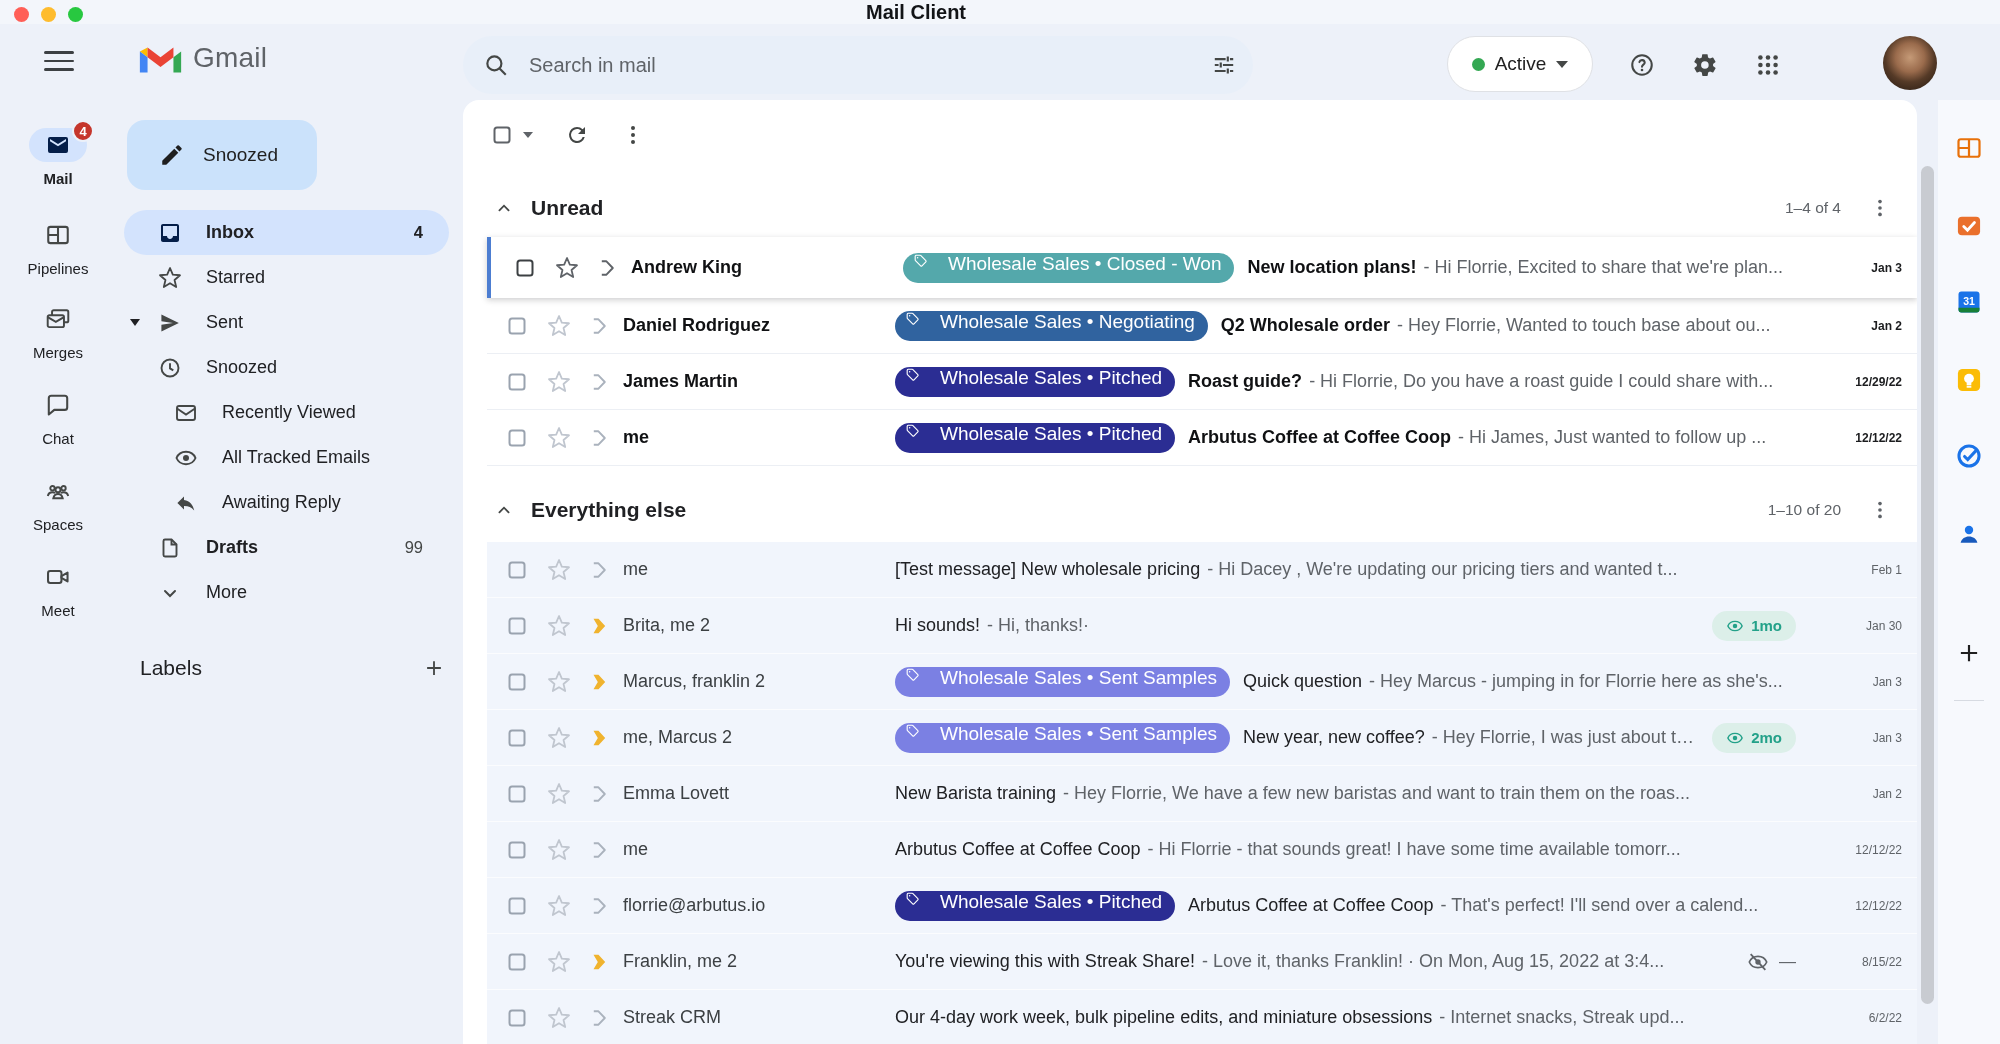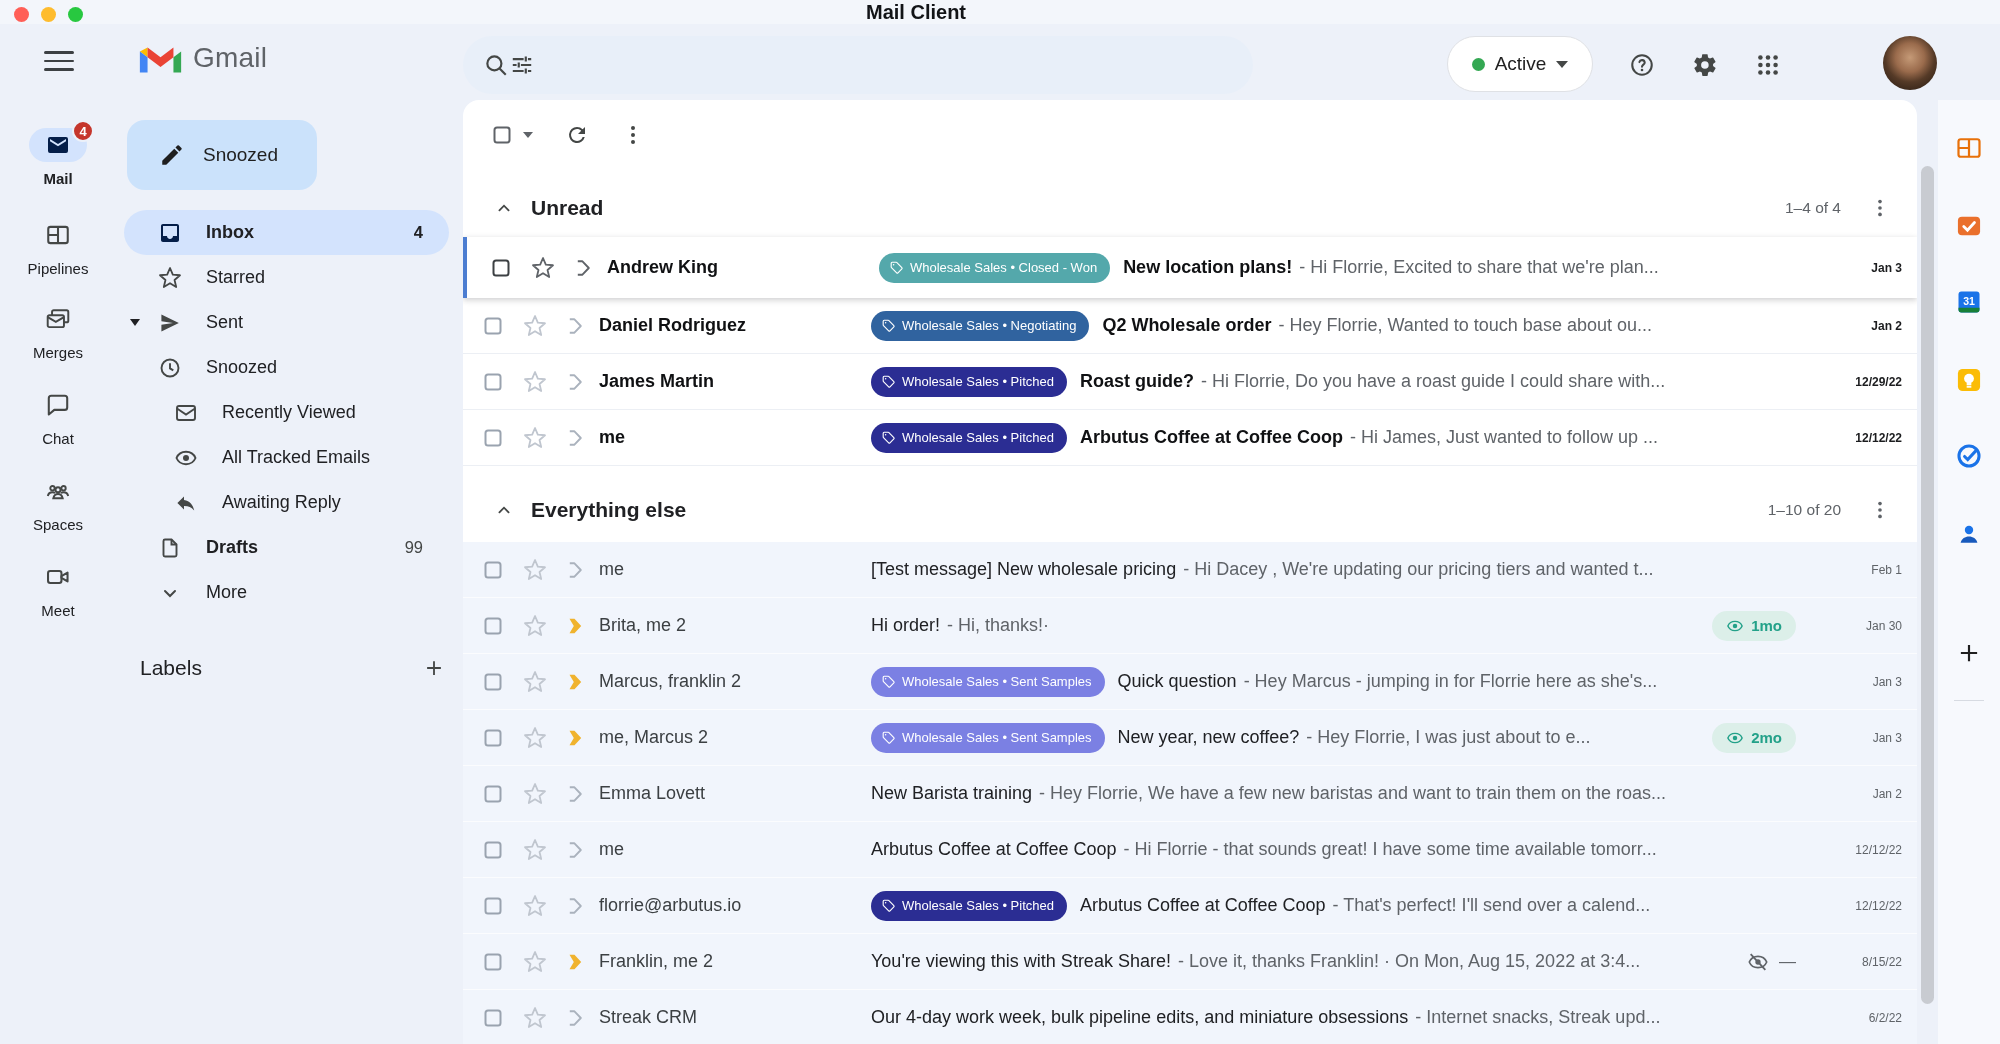--- a/index.html
+++ b/index.html
@@ -58,35 +58,35 @@
   .sechead{display:flex;align-items:center;padding:0 26px 0 30px;height:56px;}
   .sec1{position:absolute;top:80px;left:0;right:0;}
   .rows1{position:absolute;top:137px;left:0;right:0;}
   .sec2{position:absolute;top:382px;left:0;right:0;}
   .rows2{position:absolute;top:442px;left:0;right:0;}
   .chev{color:#444746;margin-right:16px;display:flex;cursor:pointer;}
   .sectitle{font-size:21px;font-weight:600;color:#202124;}
   .range{margin-left:auto;font-size:15.5px;color:#5f6368;}
   .sec-kebab{margin-left:28px;color:#5f6368;display:flex;cursor:pointer;}
   
-  .row{display:flex;align-items:center;height:56px;padding:0 15px 0 18px;border-bottom:1px solid #eceff4;background:#fff;box-sizing:border-box;cursor:pointer;}
+  .row{display:flex;align-items:center;height:56px;padding:0 15px 0 18px;border-bottom:1px solid #eceff4;background:#fff;box-sizing:border-box;cursor:pointer;margin-left:24px;}
   .row.read{background:#f1f5fc;border-bottom-color:#fbfcfe;}
   .row.sel{height:61px;border-left:4px solid #4c7dd1;padding-left:22px;box-shadow:0 2px 6px rgba(32,33,36,.22);position:relative;z-index:2;border-bottom:none;}
   .rcb,.rstar,.rstreak{flex:0 0 auto;display:flex;}
   .rcb{margin-right:18px;color:#9aa3af;}
   .sel .rcb{color:#3c4043;}
   .rstar{margin-right:16px;color:#c0c6cf;}
   .sel .rstar{color:#5f6368;}
   .rstreak{margin-right:12px;color:#aab2bd;}
   .sel .rstreak{color:#5f6368;}
   .rstreak.gold{color:#f0b32e;}
   .sender{flex:0 0 272px;font-size:18px;color:#3c4043;white-space:nowrap;overflow:hidden;}
   .sender.u{font-weight:700;color:#101113;}
   .content{flex:1;min-width:0;display:flex;align-items:center;white-space:nowrap;overflow:hidden;}
-  .pill{display:inline-flex;align-items:center;gap:6px;height:30px;padding:0 13px 0 10px;border-radius:15px;color:#fff;font-size:13px;margin-right:13px;flex:0 0 auto;}
+  .pill{display:inline-flex;gap:20px;height:30px;padding:0 13px 0 10px;border-radius:15px;color:#fff;font-size:19px;margin-right:13px;flex:0 0 auto;}
   .subj{font-size:18px;color:#202124;}
   .subj.u{font-weight:700;color:#101113;}
   .snip{font-size:18px;color:#5f6368;margin-left:7px;overflow:hidden;text-overflow:ellipsis;}
   .date{flex:0 0 92px;text-align:right;font-size:12px;color:#5f6368;margin-left:14px;white-space:nowrap;}
   .date.u{font-weight:700;color:#1c1d1f;}
   .track{display:inline-flex;align-items:center;gap:7px;height:30px;padding:0 14px;border-radius:15px;font-size:15px;font-weight:700;margin-left:12px;flex:0 0 auto;}
   .eyeoff{display:flex;align-items:center;gap:10px;color:#5f6368;margin-left:12px;flex:0 0 auto;font-size:17px;}
   
   .sbar{position:absolute;left:1921px;top:166px;width:13px;height:838px;background:#c8cbd1;border-radius:7px;z-index:5;cursor:pointer;}
   .rrail{position:absolute;left:1938px;top:100px;right:0;bottom:0;background:#f7f9fd;}
@@ -291,20 +291,21 @@
       <path fill="#4285f4" d="M2 11v22.5h8.2V17.2z"></path>
       <path fill="#34a853" d="M46 11v22.5h-8.2V17.2z"></path>
       <path fill="#ea4335" d="M10.2 6.8 24 17.2 37.8 6.8 37.8 17.2 24 27.6 10.2 17.2Z"></path>
     </svg>
     <span class="logo-text">Gmail</span>
   </div>
   <div class="search">
     <svg class="ic26" style="color:#444746">
         <use href="#i-search"></use>
       </svg>
+    <input class="sinput" placeholder="Search in mail" style="">
     <svg class="ic26" style="color:#444746">
         <use href="#i-tune"></use>
       </svg>
   </div>
   <div class="status">
     <span class="status-dot" style="background: rgb(52, 168, 83);"></span>
     <span class="status-label">Active</span>
     <span class="caret"></span>
   </div>
   <div class="hbtn" style="left:1622px">
@@ -656,21 +657,21 @@
               <use href="#i-star"></use>
             </svg>
           </span>
         <span class="rstreak gold">
             <svg class="ic24">
               <use href="#i-streakfill"></use>
             </svg>
           </span>
         <span class="sender">Brita, me 2</span>
         <span class="content">
-          <span class="subj">Hi order!</span>
+          <span class="subj">Hi sounds!</span>
           <span class="snip">- Hi, thanks!·</span>
         </span>
         <span class="track" style="color: rgb(35, 161, 137); background: rgb(220, 239, 233);">
             <svg class="ic18">
               <use href="#i-eye"></use>
             </svg>
             <span>1mo</span>
           </span>
         <span class="date">Jan 30</span>
       </div>

